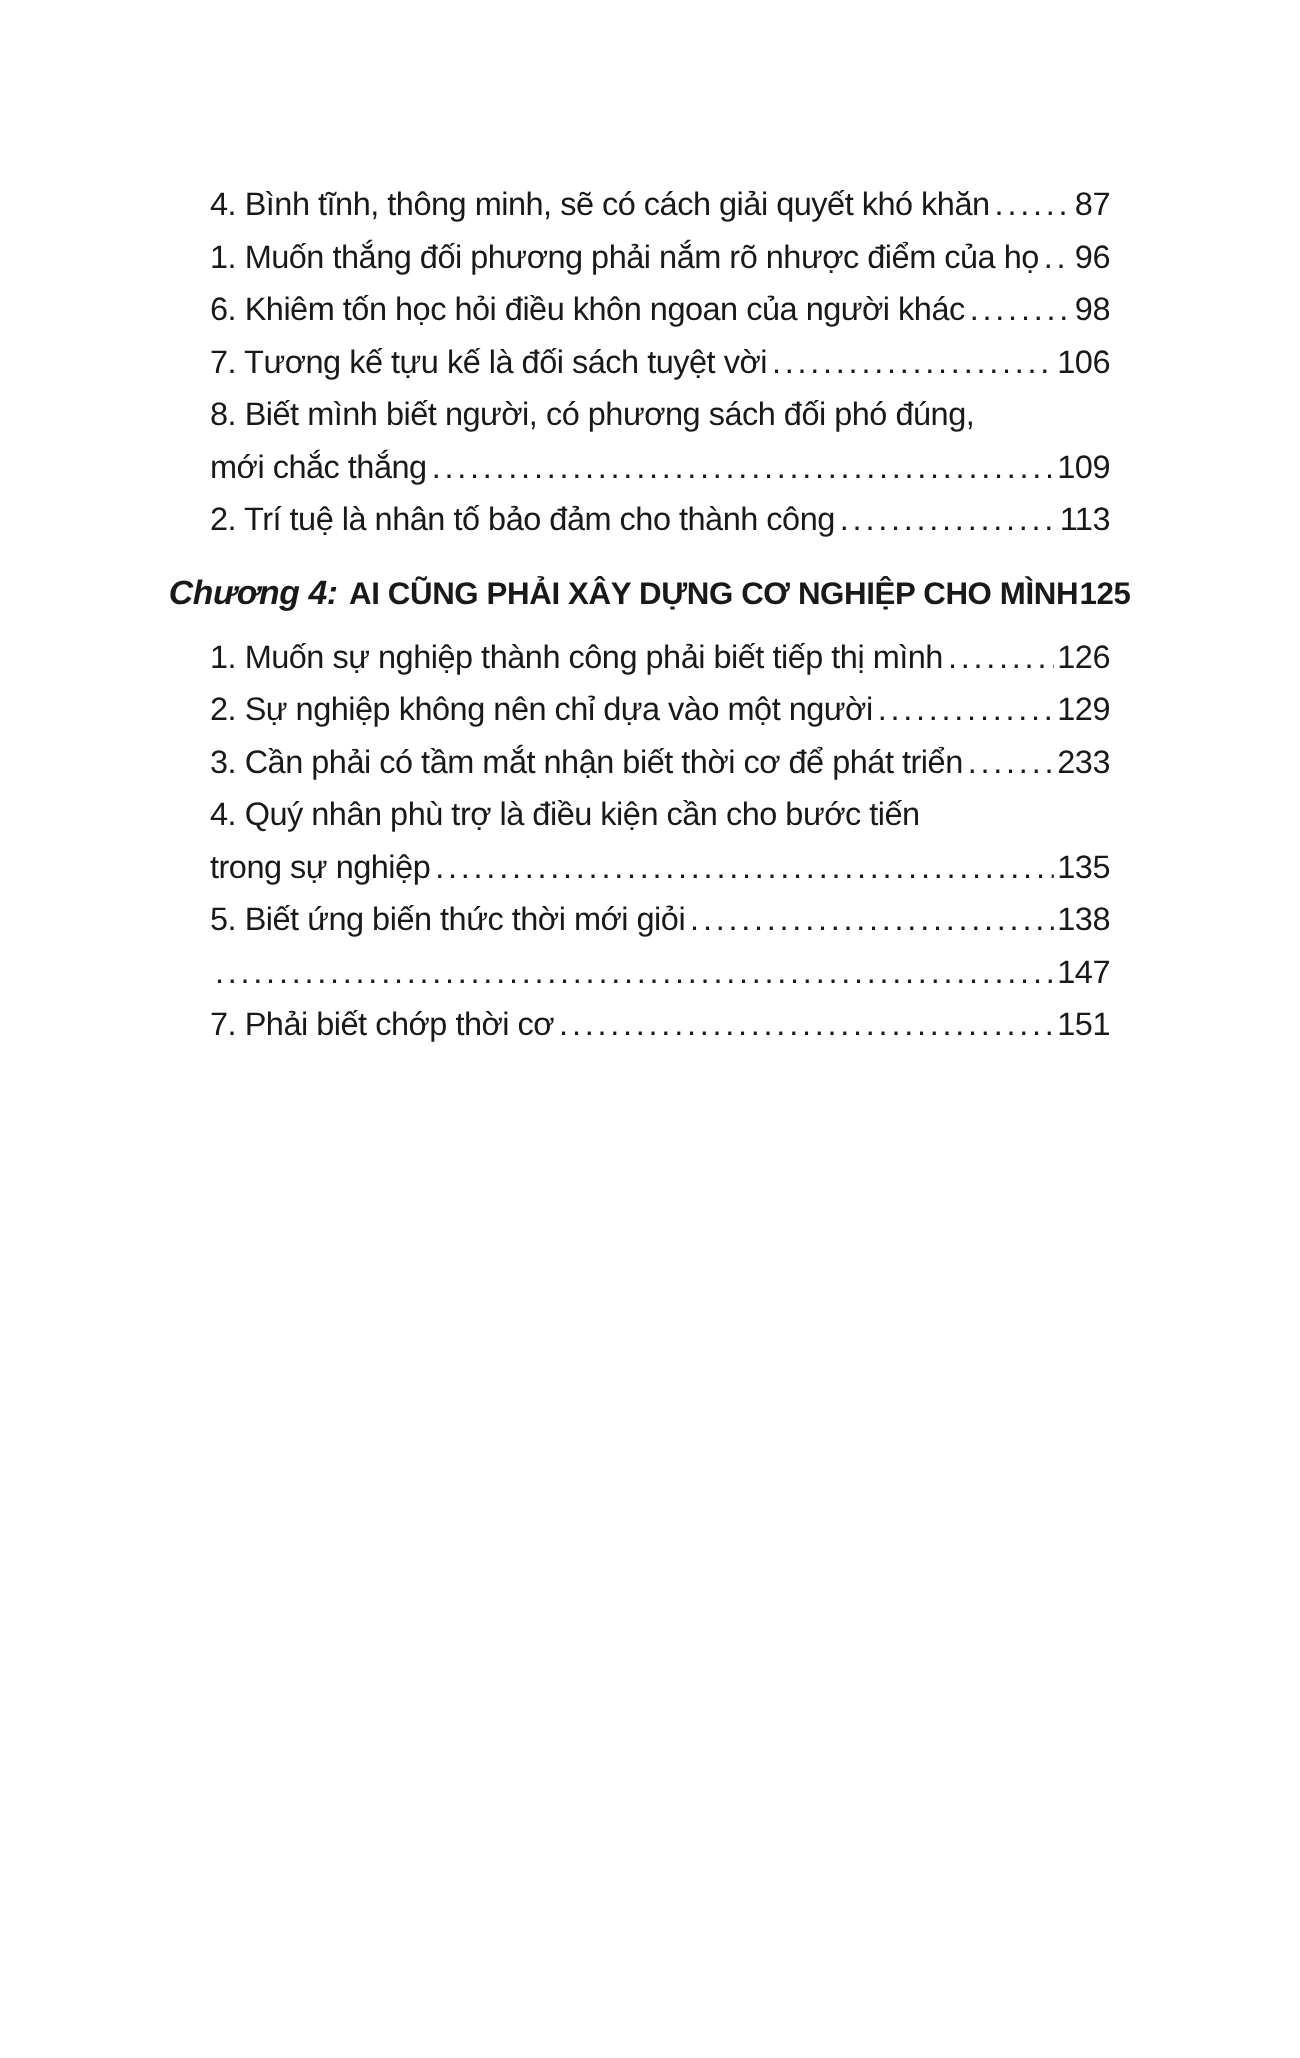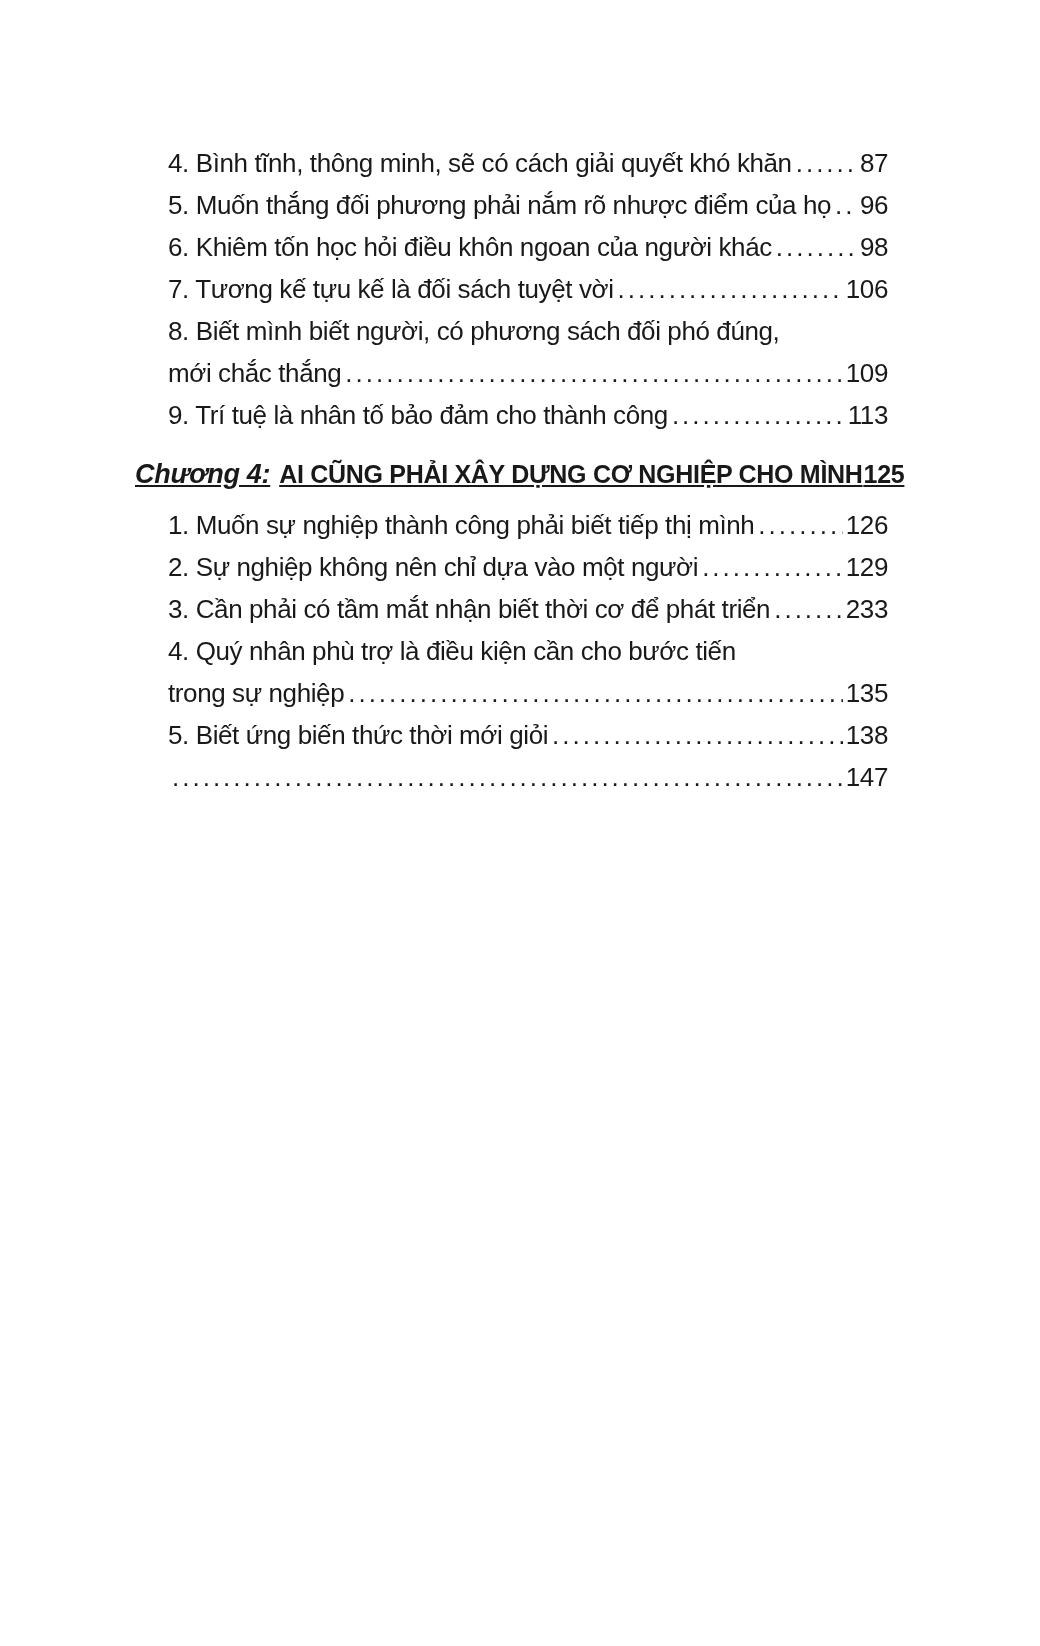--- a/index.html
+++ b/index.html
@@ -55,21 +55,20 @@
     align-items: baseline;
     height: 48px;
     line-height: 48px;
     margin-left: -33px;
     margin-top: 14px;
     margin-bottom: 6px;
     font-size: 25px;
     font-weight: bold;
     letter-spacing: -0.3px;
     white-space: nowrap;
-    text-decoration: underline;
   }
   .heading .h-prefix {
     font-style: italic;
     font-size: 27px;
     margin-right: 9px;
     flex: 0 0 auto;
   }
   .heading .h-title {
     flex: 0 0 auto;
   }
@@ -87,21 +86,21 @@
 <div class="page">
   <div class="content">
 
     <div class="row">
       <span class="t">4. Bình tĩnh, thông minh, sẽ có cách giải quyết khó khăn</span>
       <span class="dots"></span>
       <span class="p">87</span>
     </div>
 
     <div class="row">
-      <span class="t">5. Muốn thắng đối phương phải nắm rõ nhược điểm của họ</span>
+      <span class="t">1. Muốn thắng đối phương phải nắm rõ nhược điểm của họ</span>
       <span class="dots"></span>
       <span class="p">96</span>
     </div>
 
     <div class="row">
       <span class="t">6. Khiêm tốn học hỏi điều khôn ngoan của người khác</span>
       <span class="dots"></span>
       <span class="p">98</span>
     </div>
 
@@ -114,21 +113,21 @@
     <div class="row">
       <span class="t">8. Biết mình biết người, có phương sách đối phó đúng,</span>
     </div>
     <div class="row">
       <span class="t">mới chắc thắng</span>
       <span class="dots"></span>
       <span class="p">109</span>
     </div>
 
     <div class="row">
-      <span class="t">9. Trí tuệ là nhân tố bảo đảm cho thành công</span>
+      <span class="t">2. Trí tuệ là nhân tố bảo đảm cho thành công</span>
       <span class="dots"></span>
       <span class="p">113</span>
     </div>
 
 
     <div class="heading">
       <span class="h-prefix">Chương 4:</span>
       <span class="h-title">AI CŨNG PHẢI XÂY DỰNG CƠ NGHIỆP CHO MÌNH</span>
       <span class="dots"></span>
       <span class="p">125</span>
@@ -165,15 +164,20 @@
       <span class="t">5. Biết ứng biến thức thời mới giỏi</span>
       <span class="dots"></span>
       <span class="p">138</span>
     </div>
 
     <div class="row">
       <span class="dots"></span>
       <span class="p">147</span>
     </div>
 
+    <div class="row">
+      <span class="t">7. Phải biết chớp thời cơ</span>
+      <span class="dots"></span>
+      <span class="p">151</span>
+    </div>
 
   </div>
 </div>
 
 </body></html>

